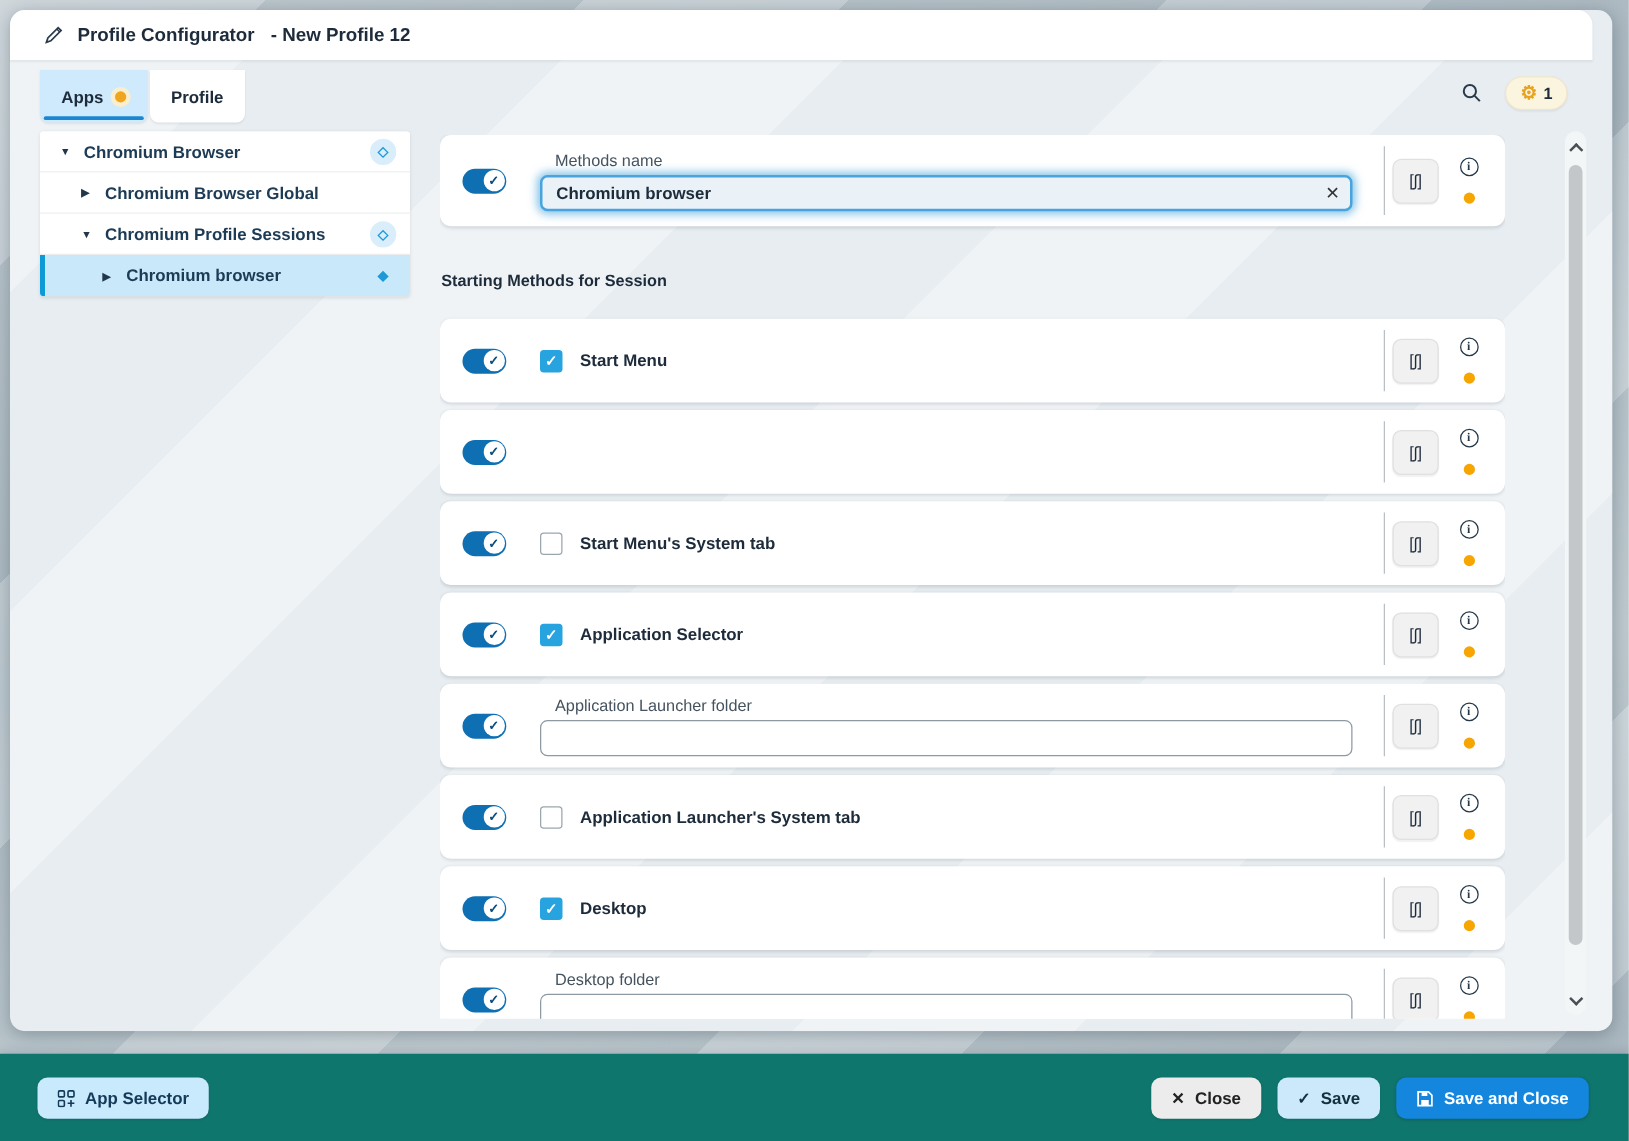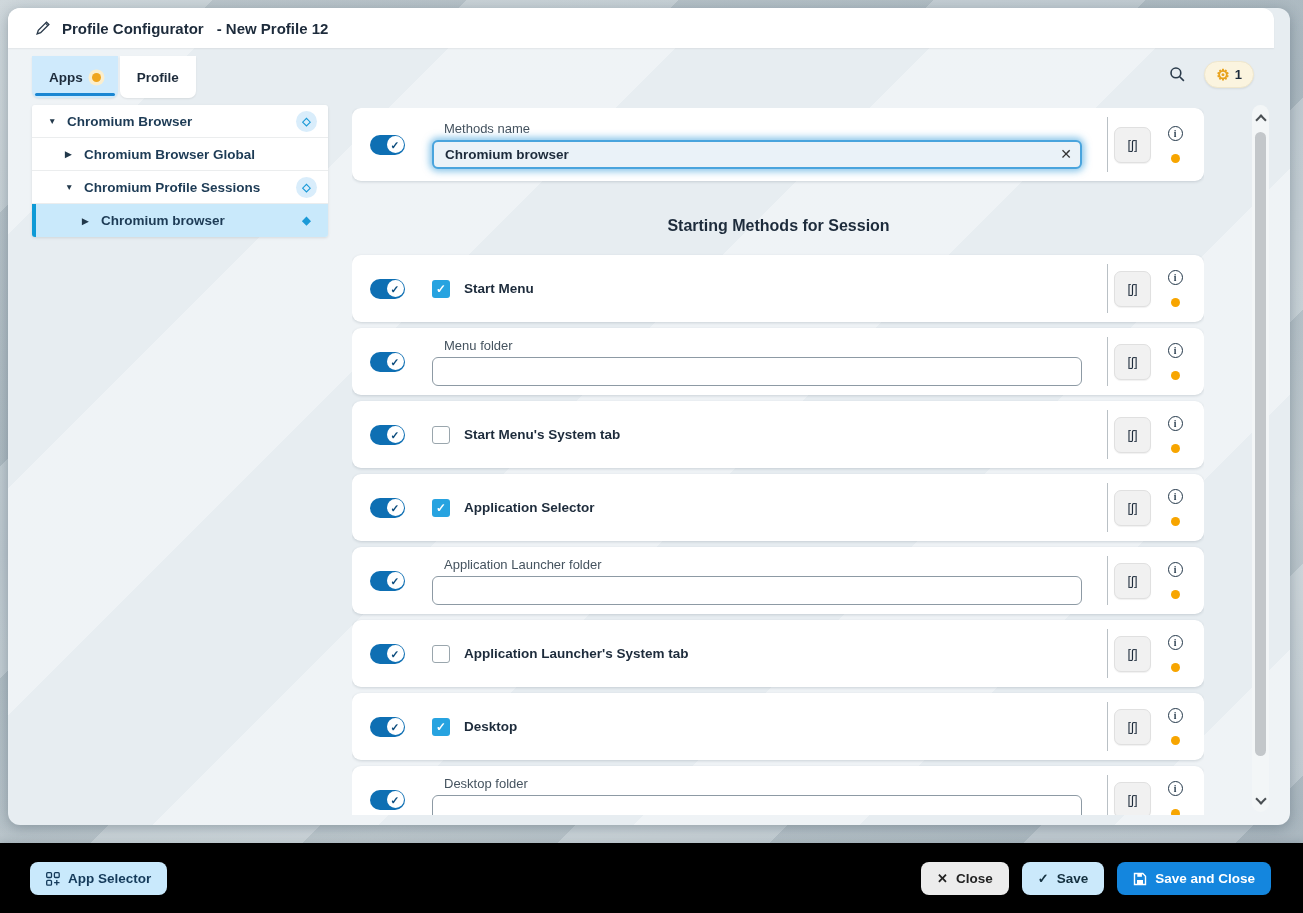--- a/index.html
+++ b/index.html
@@ -76,21 +76,21 @@
   .tree-label { margin-left:3px; }
   .tree-chip {
     position:absolute; right:11px; width:21px; height:21px; border-radius:50%;
     background:#d9edfb; display:flex; align-items:center; justify-content:center;
     color:#1b9ad7; font-size:11px;
   }
   .tree-chip.filled { background:transparent; font-size:11px; }
 
   
   .main-scroll { position:absolute; left:344px; top:100px; width:852px; height:707px; overflow:hidden; }
-  .section-heading { margin:36px 0 20px 1px; font-size:16px; font-weight:bold; color:#1d2b3b; height:18px;text-align:center; }
+  .section-heading { margin:36px 0 20px 1px; font-size:13px; font-weight:bold; color:#1d2b3b; height:18px; }
 
   .card {
     position:relative; background:#fff; border-radius:9px; height:67px;
     box-shadow:0 1px 3px rgba(25,45,60,.16);
     display:flex; align-items:center; padding-left:18px; margin-bottom:6px;
   }
   .card.tall { height:73px; }
 
   .toggle { width:35px; height:20px; border-radius:10px; background:#0e6fb3; position:relative; flex:none; cursor:pointer; }
   .toggle .knob {
@@ -150,21 +150,21 @@
     position:absolute; left:1244px; top:97px; width:17px; height:707px;
     background:#f3f6f7; border-radius:9px;
   }
   .chev { position:absolute; left:4.5px; width:8px; height:8px; border-left:2px solid #4a4f53; border-top:2px solid #4a4f53; }
   .chev-up { top:11px; transform:rotate(45deg); }
   .chev-down { bottom:9px; transform:rotate(225deg); }
   .scroll-thumb { position:absolute; left:3px; top:27px; width:11px; height:624px; border-radius:6px; background:#c3c7ca; }
 
   
   .footer {
-    position:absolute; left:0; bottom:0; width:1303px; height:70px; background:#000000;
+    position:absolute; left:0; bottom:0; width:1303px; height:70px; background:#0f766e;
     box-shadow:0 -2px 7px rgba(20,40,55,.14);
   }
   .btn {
     height:33px; border:none; border-radius:8px; font-family:inherit;
     font-size:13.5px; font-weight:bold; display:flex; align-items:center; gap:8px;
     padding:0 16px; cursor:pointer;
   }
   .app-selector-btn { position:absolute; left:30px; top:19px; background:#c9e9fc; color:#143a5a; box-shadow:0 1px 2px rgba(0,0,0,.10); }
   .footer-right { position:absolute; right:32px; top:19px; display:flex; gap:13px; }
   .close-btn { background:#ececec; color:#222; box-shadow:0 1px 2px rgba(0,0,0,.10); }
@@ -275,30 +275,20 @@
     <button class="script-btn">[ʃ]</button>
     <div class="ctl-col">
       <span class="info-icon">i</span>
       <span class="orange-dot"></span>
     </div>
   </div>
       <div class="card">
     <span class="toggle">
       <span class="knob">✓</span>
     </span>
-    <div class="card-body">
-
-      <div class="field">
-        <div class="field-label">Menu folder</div>
-        <div class="input-wrap">
-          <input class="text-input" type="text" value="" style="">
-          
-        </div>
-      </div>
-    </div>
     <span class="divider"></span>
     <button class="script-btn">[ʃ]</button>
     <div class="ctl-col">
       <span class="info-icon">i</span>
       <span class="orange-dot"></span>
     </div>
   </div>
       <div class="card">
     <span class="toggle">
       <span class="knob">✓</span>

